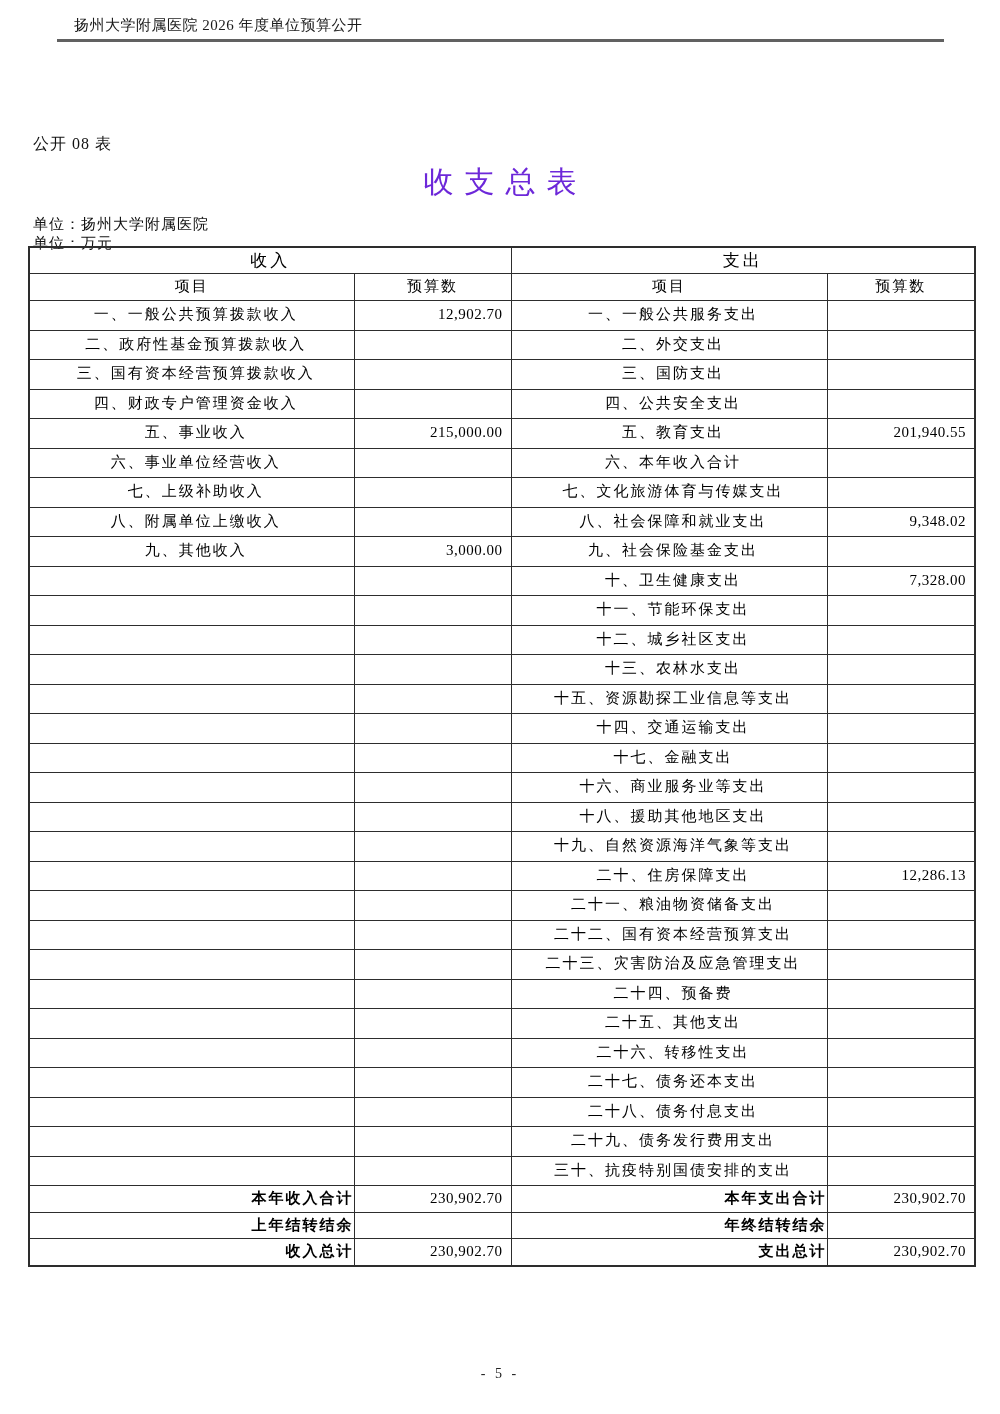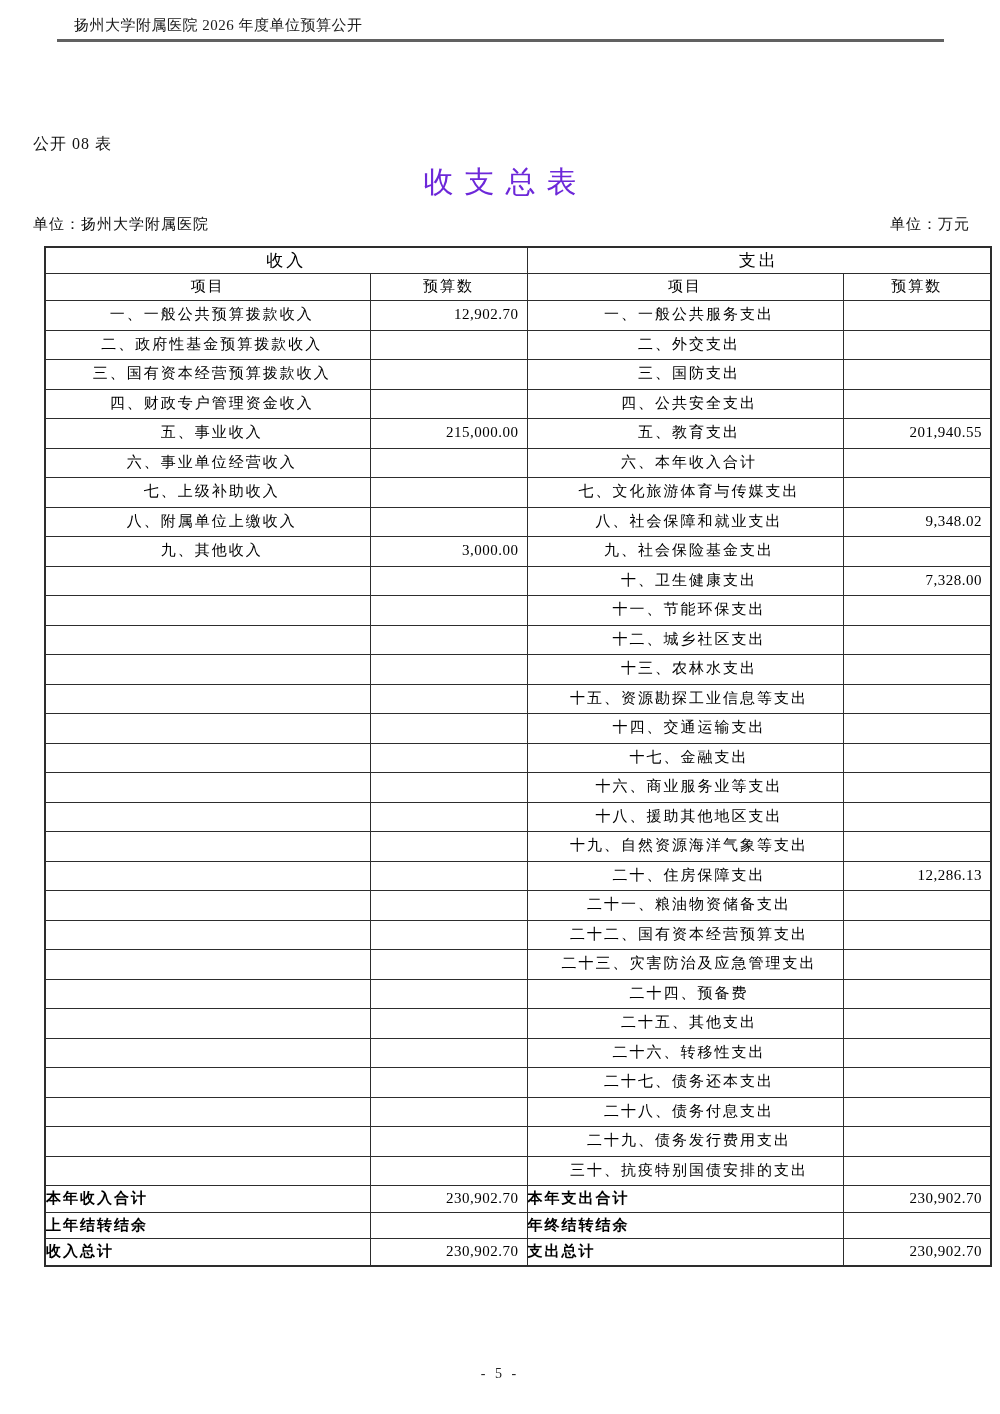--- a/index.html
+++ b/index.html
@@ -29,29 +29,28 @@
 
   .doc-title {
     position: absolute; left: 0; top: 162px; width: 100%;
     text-align: center; font-size: 30px; letter-spacing: 11px;
     text-indent: 11px; color: #6d28d9;
   }
 
   .unit-row {
     position: absolute; left: 33px; top: 215px; width: 937px;
     display: flex; justify-content: space-between;
-    font-size: 15px; letter-spacing: 1px; color: #111;
+    font-size: 15px; letter-spacing: 1px; color: #111; flex-direction: column;
   }
 
   table.budget-table {
     position: absolute; left: 28px; top: 246px;
     width: 946px; table-layout: fixed;
     border-collapse: collapse;
     border: 2px solid #2d2d2d;
-    margin-left: 16px;
   }
   .budget-table th, .budget-table td {
     border: 1px solid #2d2d2d;
     line-height: 1.05;
     vertical-align: middle;
     overflow: hidden; white-space: nowrap;
     font-weight: normal;
     padding: 0;
   }
   tr.section-header-row th {
@@ -59,21 +58,21 @@
     text-align: center;
   }
   tr.column-header-row th {
     height: 26px; font-size: 15px; letter-spacing: 2px;
     text-align: center;
   }
   .budget-table tbody td { height: 28.5px; font-size: 15px; }
   td.item-cell  { text-align: center; padding-left: 8px; letter-spacing: 2px; }
   td.value-cell { text-align: right; padding-right: 8px; font-size: 16px; letter-spacing: 0.5px; }
   .budget-table tr.total-row td { height: 25.6px; }
-  td.label-cell { text-align: left; font-weight: bold; letter-spacing: 2px; font-size: 15px; }
+  td.label-cell { text-align: right; font-weight: bold; letter-spacing: 2px; font-size: 15px; }
   tr.total-row td.value-cell { font-weight: normal; }
 
   .page-number {
     position: absolute; left: 0; top: 1366px; width: 100%;
     text-align: center; font-size: 14px; letter-spacing: 3px; color: #222;
   }
 </style>
 </head>
 <body>
 

